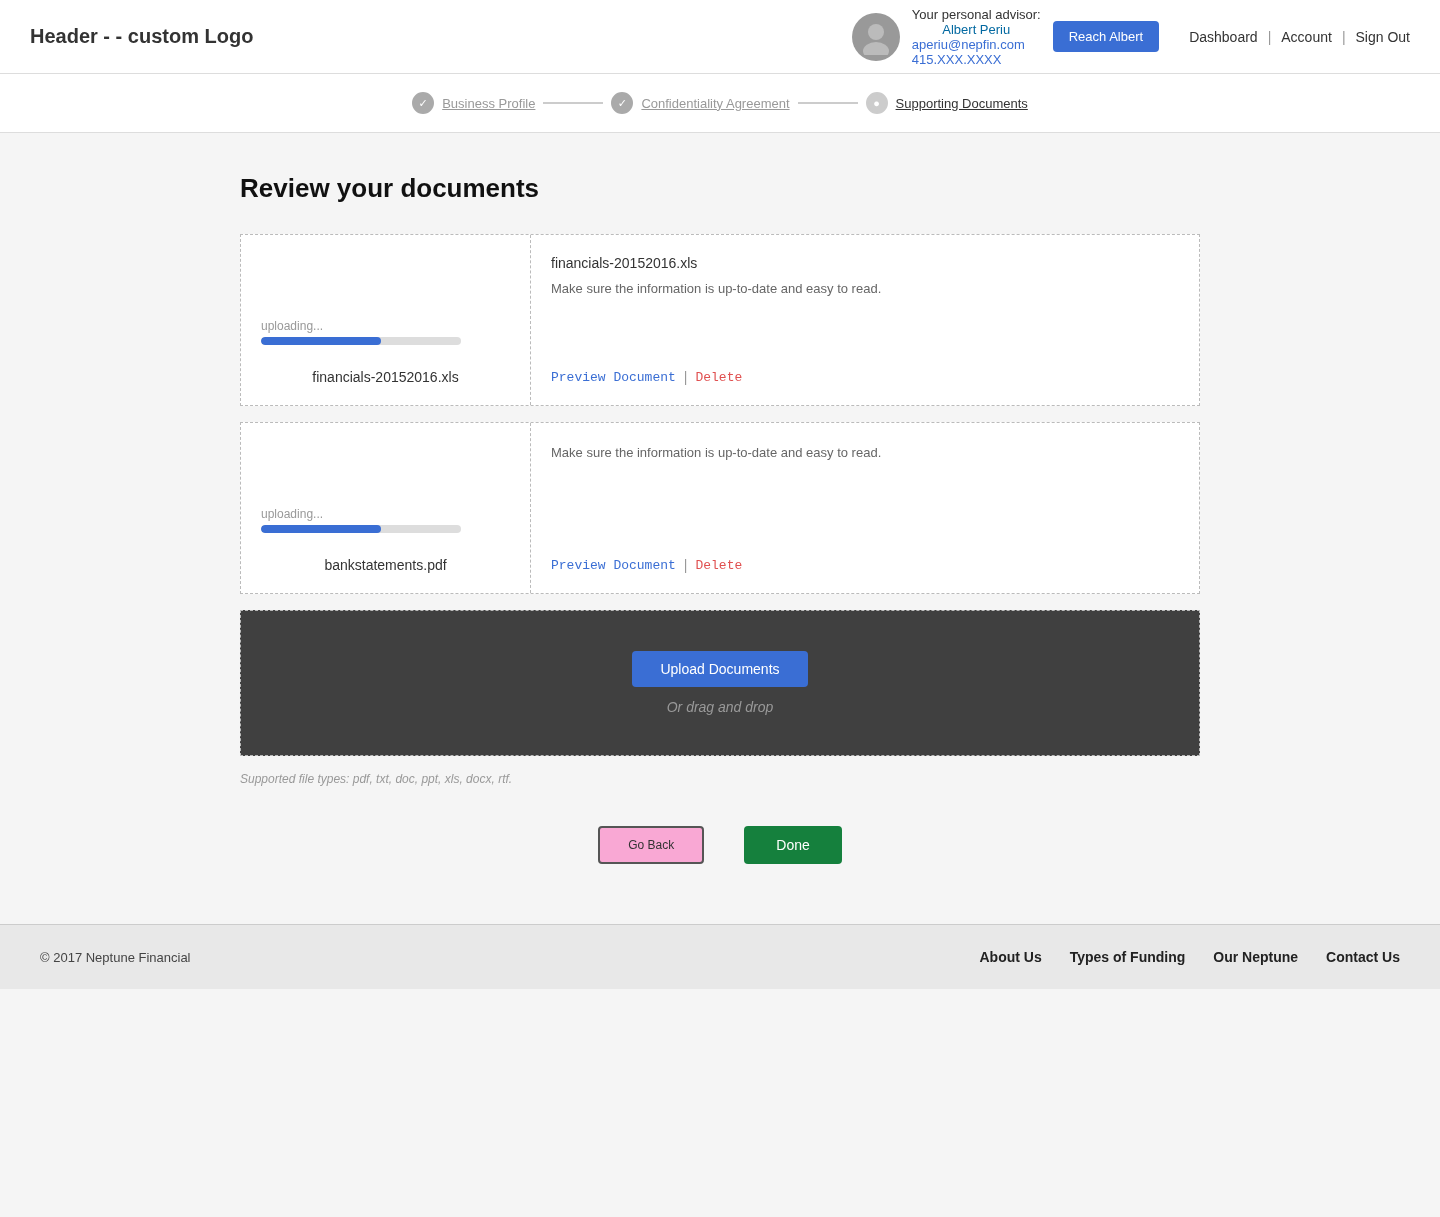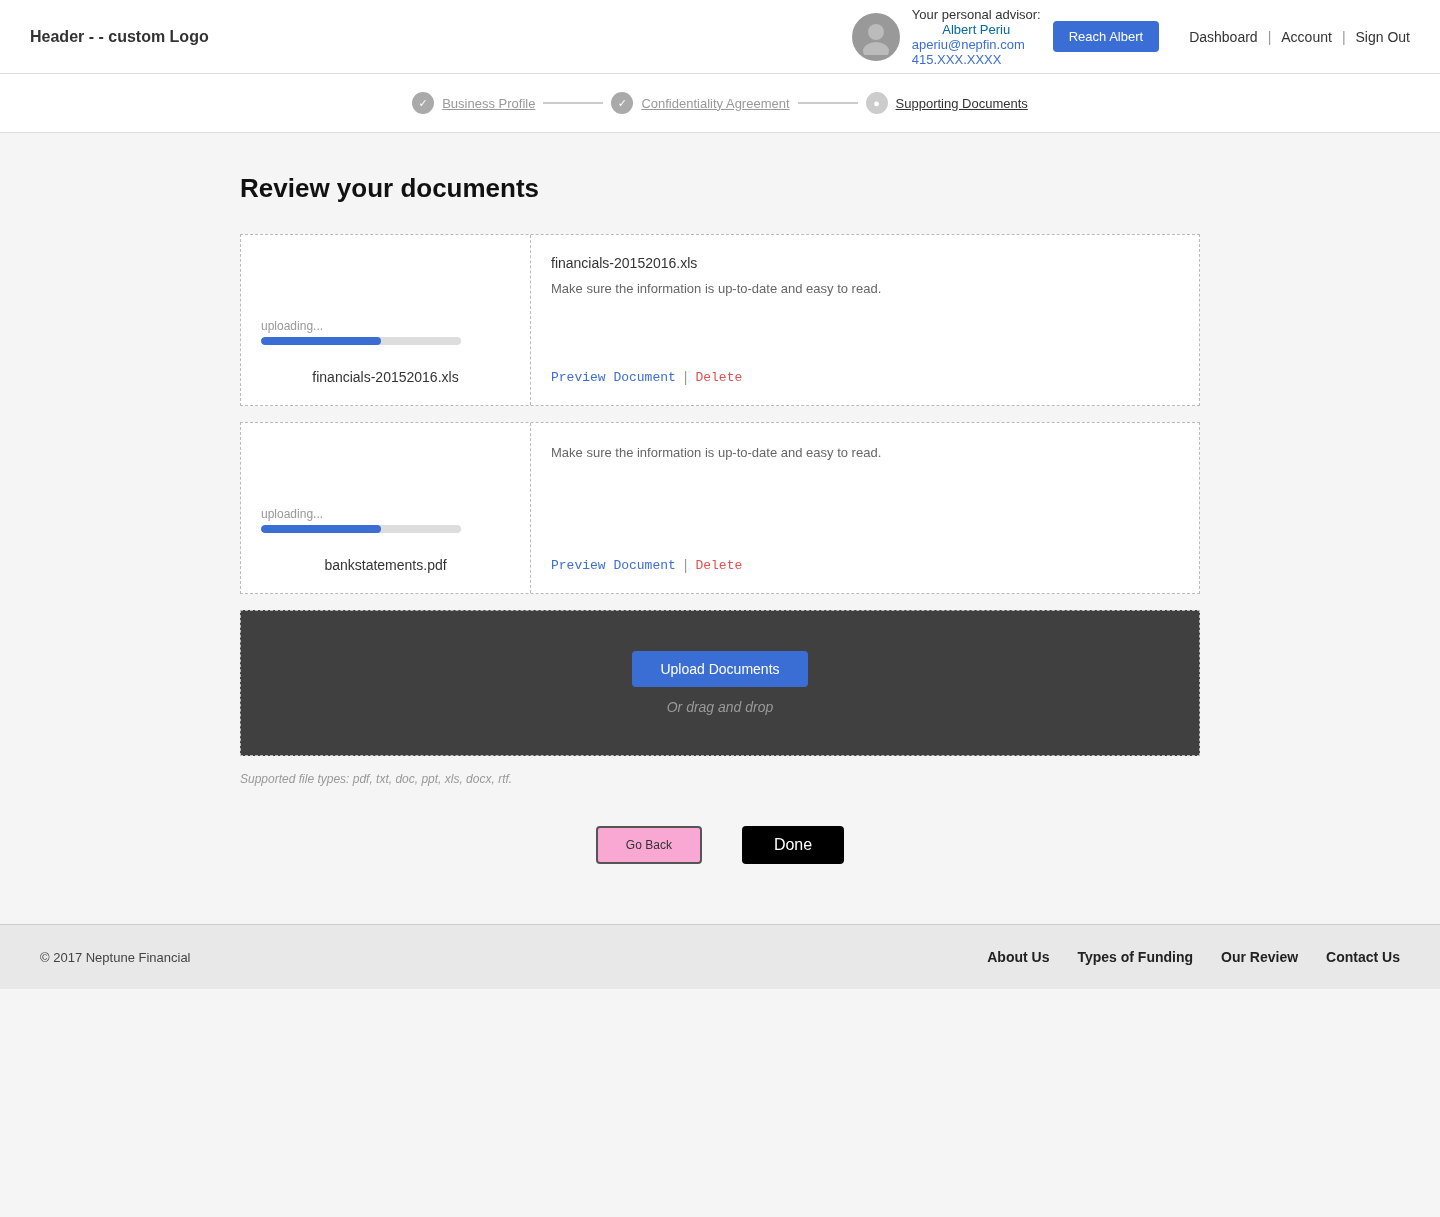--- a/index.html
+++ b/index.html
@@ -8,21 +8,21 @@
     
     .header {
       background: #fff;
       border-bottom: 1px solid #ddd;
       display: flex;
       align-items: center;
       padding: 0 30px;
       height: 74px;
     }
     .header-logo {
-      font-size: 16px;
+      font-size: 20px;
       font-weight: bold;
       color: #333;
       margin-right: auto;
     }
     .header-advisor {
       display: flex;
       align-items: center;
       gap: 12px;
       margin-right: 30px;
     }
@@ -241,27 +241,27 @@
     .go-back-btn {
       background: #f9a8d4;
       border: 2px solid #555;
       color: #333;
       padding: 10px 28px;
       border-radius: 4px;
       cursor: pointer;
       font-size: 12px;
     }
     .done-btn {
-      background: #000000;
+      background: #15803d;
       color: #fff;
       border: none;
       padding: 10px 32px;
       border-radius: 4px;
       cursor: pointer;
-      font-size: 16px;
+      font-size: 14px;
     }
 
     
     .footer {
       background: #e8e8e8;
       border-top: 1px solid #ccc;
       padding: 24px 40px;
       display: flex;
       align-items: center;
       justify-content: space-between;
@@ -377,16 +377,16 @@
     <button class="go-back-btn">Go Back</button>
     <button class="done-btn">Done</button>
   </div>
 </div>
 
 <footer class="footer">
   <span class="footer-copy">© 2017 Neptune Financial</span>
   <div class="footer-links">
     <a>About Us</a>
     <a>Types of Funding</a>
-    <a>Our Review</a>
+    <a>Our Neptune</a>
     <a>Contact Us</a>
   </div>
 </footer>
 
 </body></html>

